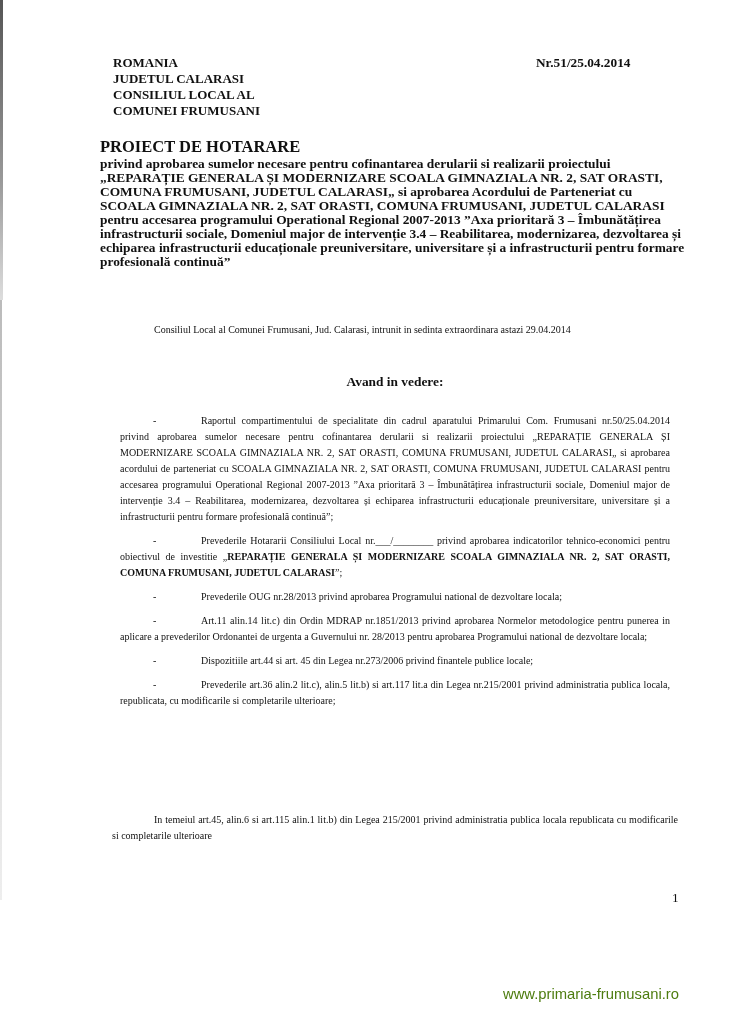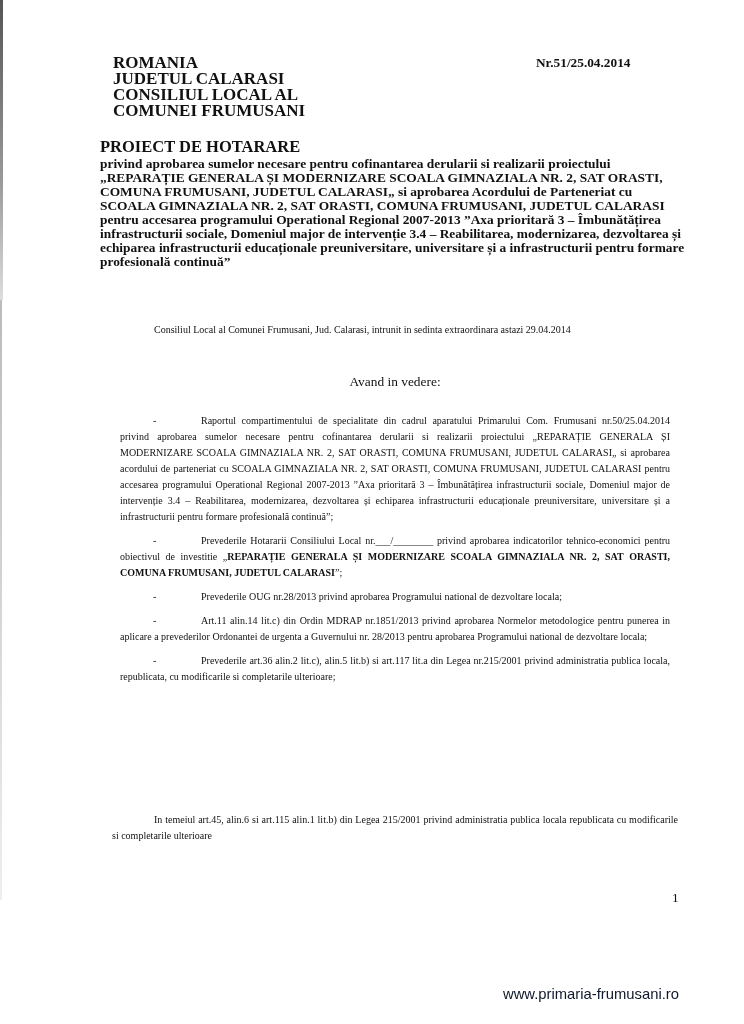--- a/index.html
+++ b/index.html
@@ -3,36 +3,36 @@
 <meta charset="utf-8">
 <style>
   html, body { margin: 0; padding: 0; background: #ffffff; }
   body { width: 744px; height: 1024px; position: relative; overflow: hidden;
          font-family: "Liberation Serif", serif; color: #111; }
   .scan-edge { position: absolute; left: 0; top: 0; width: 3px; height: 300px;
                background: linear-gradient(#555, #999 60%, #ddd); }
   .scan-edge2 { position: absolute; left: 0; top: 300px; width: 2px; height: 600px;
                 background: linear-gradient(#bbb, #eee); }
   .header-left { position: absolute; left: 113px; top: 55px; font-weight: bold;
-                 font-size: 17px; line-height: 16px; }
+                 font-size: 13px; line-height: 16px; }
   .header-right { position: absolute; left: 512px; top: 55px; font-weight: bold; font-size: 13.3px; margin-left: 24px; }
   .title-block { position: absolute; left: 100px; top: 137px; width: 590px; text-align: left; }
   .title { font-weight: bold; font-size: 16.5px; line-height: 20px; }
   .subtitle { font-weight: bold; font-size: 13.4px; line-height: 14px; }
   .body-text { position: absolute; left: 112px; width: 566px; font-size: 10px; line-height: 16px;
                text-align: justify; }
   .indent { text-indent: 42px; }
   .bullet { text-indent: 33px; }
   .bullet .dash { display: inline-block; width: 48px; text-indent: 0; }
   .center-bold { position: absolute; left: 100px; width: 590px; text-align: center;
-                 font-weight: normal; font-size: 13.4px; }
+                 font-weight: bold; font-size: 13.4px; }
   b { font-weight: bold; }
   .page-num { position: absolute; left: 672px; top: 890px; font-size: 13.3px; }
   .footer-url { position: absolute; left: 503px; top: 986px; font-family: "Liberation Sans", sans-serif;
-                font-size: 14.8px; color: #0f172a; }
+                font-size: 14.8px; color: #4d7c0f; }
   p { margin: 8px; }
 </style>
 </head>
 <body>
 
 <div class="scan-edge"></div>
 <div class="scan-edge2"></div>
 
 <div class="header-left">
   <div>ROMANIA</div>
@@ -49,19 +49,20 @@
 
 <div class="body-text indent" style="top:322px;">Consiliul Local al Comunei Frumusani, Jud. Calarasi, intrunit in sedinta extraordinara astazi 29.04.2014</div>
 
 <div class="center-bold" style="top:374px;">Avand in vedere:</div>
 
 <div class="body-text" style="top:405px;">
   <p class="bullet"><span class="dash">-</span><span>Raportul compartimentului de specialitate din cadrul aparatului Primarului Com. Frumusani nr.50/25.04.2014 privind aprobarea  sumelor necesare pentru cofinantarea derularii si realizarii proiectului „REPARAȚIE GENERALA ȘI MODERNIZARE SCOALA GIMNAZIALA NR. 2, SAT ORASTI, COMUNA FRUMUSANI, JUDETUL CALARASI„ si aprobarea acordului de parteneriat cu SCOALA GIMNAZIALA NR. 2, SAT ORASTI, COMUNA FRUMUSANI, JUDETUL CALARASI pentru accesarea programului Operational Regional 2007-2013  ”Axa prioritară 3 – Îmbunătățirea infrastructurii sociale, Domeniul major de intervenție 3.4 – Reabilitarea, modernizarea, dezvoltarea și echiparea infrastructurii educaționale preuniversitare, universitare și a infrastructurii pentru formare profesională continuă”;</span></p>
   <p class="bullet"><span class="dash">-</span><span>Prevederile Hotararii Consiliului Local nr.___/________ privind aprobarea indicatorilor tehnico-economici pentru obiectivul de investitie „</span><b>REPARAȚIE GENERALA ȘI MODERNIZARE SCOALA GIMNAZIALA NR. 2, SAT ORASTI, COMUNA FRUMUSANI, JUDETUL CALARASI</b><span>”;</span></p>
   <p class="bullet"><span class="dash">-</span><span>Prevederile OUG nr.28/2013 privind aprobarea Programului national de dezvoltare locala;</span></p>
   <p class="bullet"><span class="dash">-</span><span>Art.11 alin.14 lit.c) din Ordin MDRAP nr.1851/2013 privind aprobarea Normelor metodologice pentru punerea in aplicare a prevederilor Ordonantei de urgenta a Guvernului nr. 28/2013 pentru aprobarea Programului national de dezvoltare locala;</span></p>
+  <p class="bullet"><span class="dash">-</span><span>Dispozitiile art.44 si art. 45 din Legea nr.273/2006 privind finantele publice locale;</span></p>
   <p class="bullet"><span class="dash">-</span><span>Prevederile art.36 alin.2 lit.c), alin.5 lit.b) si art.117 lit.a din Legea nr.215/2001 privind administratia publica locala, republicata, cu modificarile si completarile ulterioare;</span></p>
 </div>
 
 <div class="body-text indent" style="top:812px;">In temeiul art.45, alin.6 si art.115 alin.1 lit.b) din Legea 215/2001 privind administratia publica locala republicata cu modificarile si completarile ulterioare</div>
 
 <div class="page-num">1</div>
 <div class="footer-url">www.primaria-frumusani.ro</div>
 
 </body></html>

